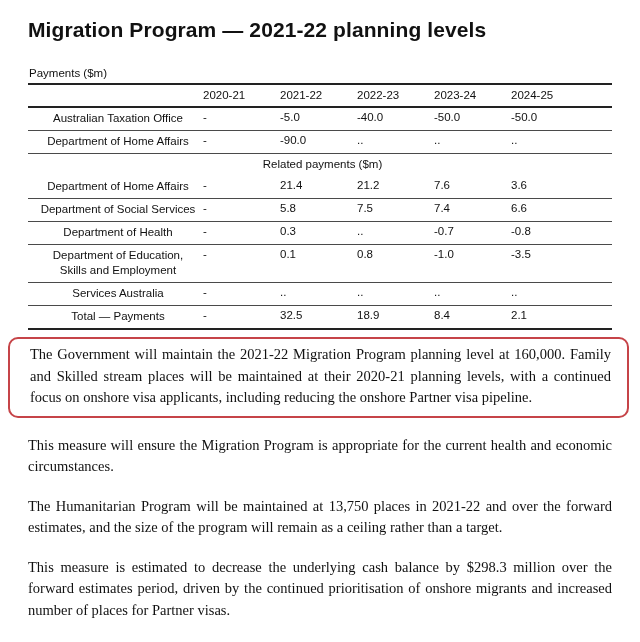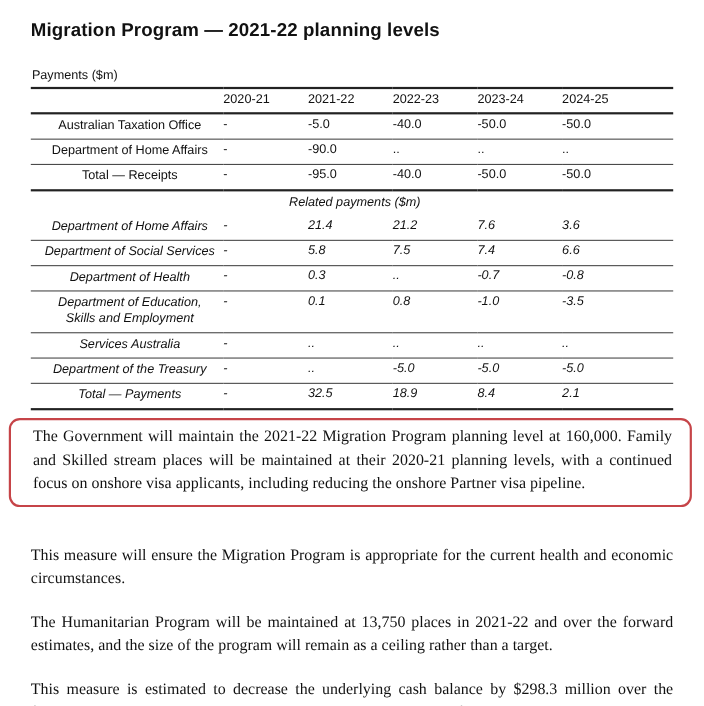--- a/index.html
+++ b/index.html
@@ -5,41 +5,41 @@
   :root{
     --rule-heavy:#222222;
     --rule-light:#4a4a4a;
     --text:#111111;
     --accent:#c64448;
   }
   html,body{margin:0;padding:0;background:#ffffff;}
   body{width:640px;height:642px;overflow:hidden;color:var(--text);}
   .page{box-sizing:border-box;width:640px;padding:12px 28px 0 28px;
         font-family:"Liberation Sans","DejaVu Sans",sans-serif;}
-  .doc-title{font-size:17px;font-weight:bold;margin:6px 0 25px 0;letter-spacing:.1px;}
+  .doc-title{font-size:21px;font-weight:bold;margin:6px 0 25px 0;letter-spacing:.1px;}
   .tbl-section-label{font-size:11.5px;padding:0 0 4px 1px;}
   table{width:100%;border-collapse:collapse;border-top:2px solid var(--rule-heavy);
         font-size:11.5px;table-layout:fixed;}
   col.c-label{width:auto;}
   col.c-num{width:77px;}
   col.c-num-last{width:101px;}
   thead td{border-bottom:2px solid var(--rule-heavy);padding:4px 0 5px 0;text-align:right;}
   tbody td{padding:3px 0 4px 0;vertical-align:top;}
   tbody tr{border-bottom:1px solid var(--rule-light);}
   tbody tr.section-row{border-bottom:none;}
   tbody tr.total-row{border-bottom:2px solid var(--rule-heavy);}
   td.lbl{text-align:center;padding-left:5px;white-space:pre-line;line-height:15px;}
   td.num{text-align:left;}
   td.num.last{padding-right:25px;}
-  tbody.payments td, tr.section-row td{font-style:italic;}
+  tbody.payments td, tr.section-row td{}
   .body-copy{font-family:"Liberation Serif","DejaVu Serif",serif;font-size:14.5px;
              line-height:21.5px;text-align:justify;}
   .para{margin:0 0 18px 0;}
   .highlight-box{border:2px solid var(--accent);border-radius:10px;
-                 margin:7px -17px 34px -20px;padding:5px 16px 7px 20px;}
+                 margin:7px -17px 17px -20px;padding:5px 16px 7px 20px;}
   .highlight-box .para{margin:0;}
 </style>
 </head>
 <body>
 
 <div class="page">
 
   <h1 class="doc-title">Migration Program — 2021-22 planning levels</h1>
 
   <div class="tbl-section-label">Payments ($m)</div>
@@ -72,28 +72,20 @@
           <td class="num">-50.0</td>
           <td class="num last">-50.0</td>
         </tr>
         <tr>
           <td class="lbl">Department of Home Affairs</td>
           <td class="num">-</td>
           <td class="num">-90.0</td>
           <td class="num">..</td>
           <td class="num">..</td>
           <td class="num last">..</td>
-        </tr>
-        <tr class="total-row">
-          <td class="lbl">Total — Receipts</td>
-          <td class="num">-</td>
-          <td class="num">-95.0</td>
-          <td class="num">-40.0</td>
-          <td class="num">-50.0</td>
-          <td class="num last">-50.0</td>
         </tr>
       </tbody>
     <tbody class="payments">
       <tr class="section-row">
         <td class="lbl" colspan="6">Related payments ($m)</td>
       </tr>
     </tbody>
     <tbody class="payments" id="payments-body">
         <tr>
           <td class="lbl">Department of Home Affairs</td>
@@ -129,28 +121,20 @@
           <td class="num last">-3.5</td>
         </tr>
         <tr>
           <td class="lbl">Services Australia</td>
           <td class="num">-</td>
           <td class="num">..</td>
           <td class="num">..</td>
           <td class="num">..</td>
           <td class="num last">..</td>
         </tr>
-        <tr>
-          <td class="lbl">Department of the Treasury</td>
-          <td class="num">-</td>
-          <td class="num">..</td>
-          <td class="num">-5.0</td>
-          <td class="num">-5.0</td>
-          <td class="num last">-5.0</td>
-        </tr>
         <tr class="total-row">
           <td class="lbl">Total — Payments</td>
           <td class="num">-</td>
           <td class="num">32.5</td>
           <td class="num">18.9</td>
           <td class="num">8.4</td>
           <td class="num last">2.1</td>
         </tr>
       </tbody>
   </table>

